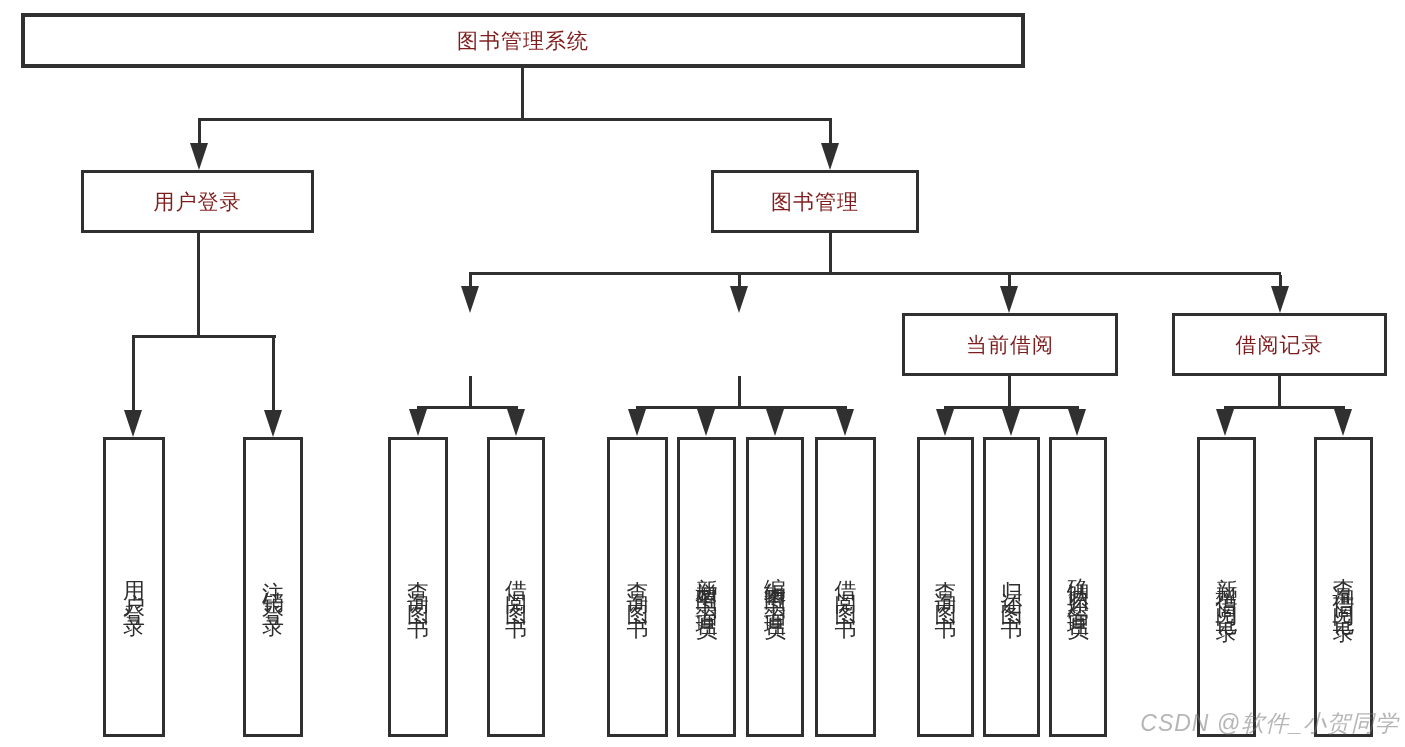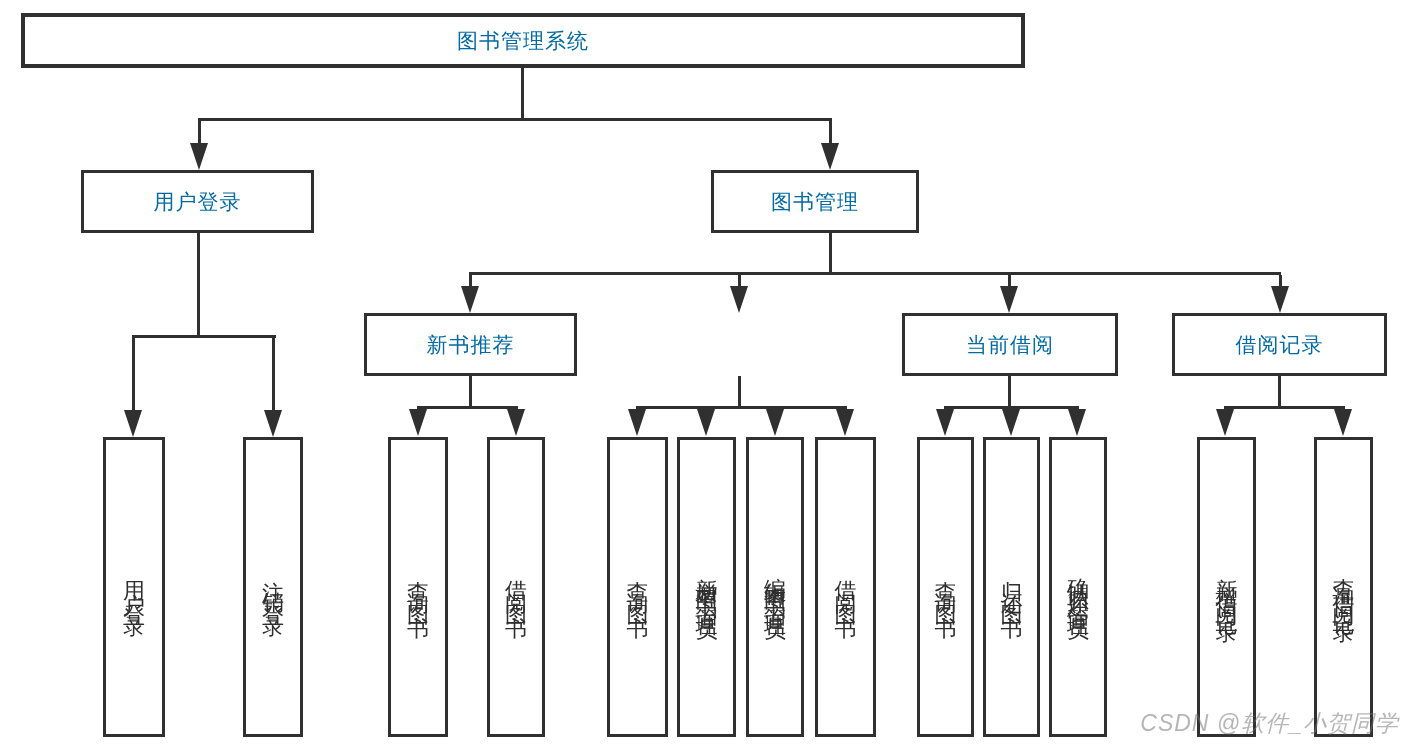--- a/index.html
+++ b/index.html
@@ -3,21 +3,21 @@
 <meta charset="utf-8">
 <style>
   html,body{margin:0;padding:0;background:#ffffff;}
   #stage{
     position:relative;width:1405px;height:747px;background:#ffffff;overflow:hidden;
     font-family:"Liberation Sans","DejaVu Sans",sans-serif;
   }
   .box{
     position:absolute;background:#ffffff;border:3px solid #303030;
     display:flex;align-items:center;justify-content:center;
-    font-size:21px;color:#0369a1;box-sizing:border-box;letter-spacing:1px;
+    font-size:21px;color:#7f1d1d;box-sizing:border-box;letter-spacing:1px;
   }
   .rootbox{border-width:4px;}
   .vbox{
     position:absolute;background:#ffffff;border:3px solid #303030;
     display:flex;align-items:center;justify-content:center;
     box-sizing:border-box;color:#2e2e2e;
   }
   .vtext{
     writing-mode:vertical-rl;text-orientation:mixed;
     font-size:22px;line-height:1;color:#2e2e2e;
@@ -70,23 +70,20 @@
   <div class="line" style="left:1279px;top:275px;width:3px;height:12px;"></div>
   <div class="ahead" style="left:1271px;top:286px;"></div>
 
   <div class="line" style="left:197px;top:233px;width:3px;height:103px;"></div>
   <div class="line" style="left:132px;top:335px;width:144px;height:3px;"></div>
   <div class="line" style="left:132px;top:338px;width:3px;height:74px;"></div>
   <div class="ahead" style="left:124px;top:410px;"></div>
   <div class="line" style="left:272px;top:338px;width:3px;height:74px;"></div>
   <div class="ahead" style="left:264px;top:410px;"></div>
 
-  <div class="box" style="left:364px;top:313px;width:213px;height:63px;">
-    <span>新书推荐</span>
-  </div>
   <div class="box" style="left:902px;top:313px;width:216px;height:63px;">
     <span>当前借阅</span>
   </div>
   <div class="box" style="left:1172px;top:313px;width:215px;height:63px;">
     <span>借阅记录</span>
   </div>
 
   <div class="line" style="left:469px;top:376px;width:3px;height:31px;"></div>
   <div class="line" style="left:417px;top:406px;width:101px;height:3px;"></div>
   <div class="ahead" style="left:409px;top:409px;"></div>

